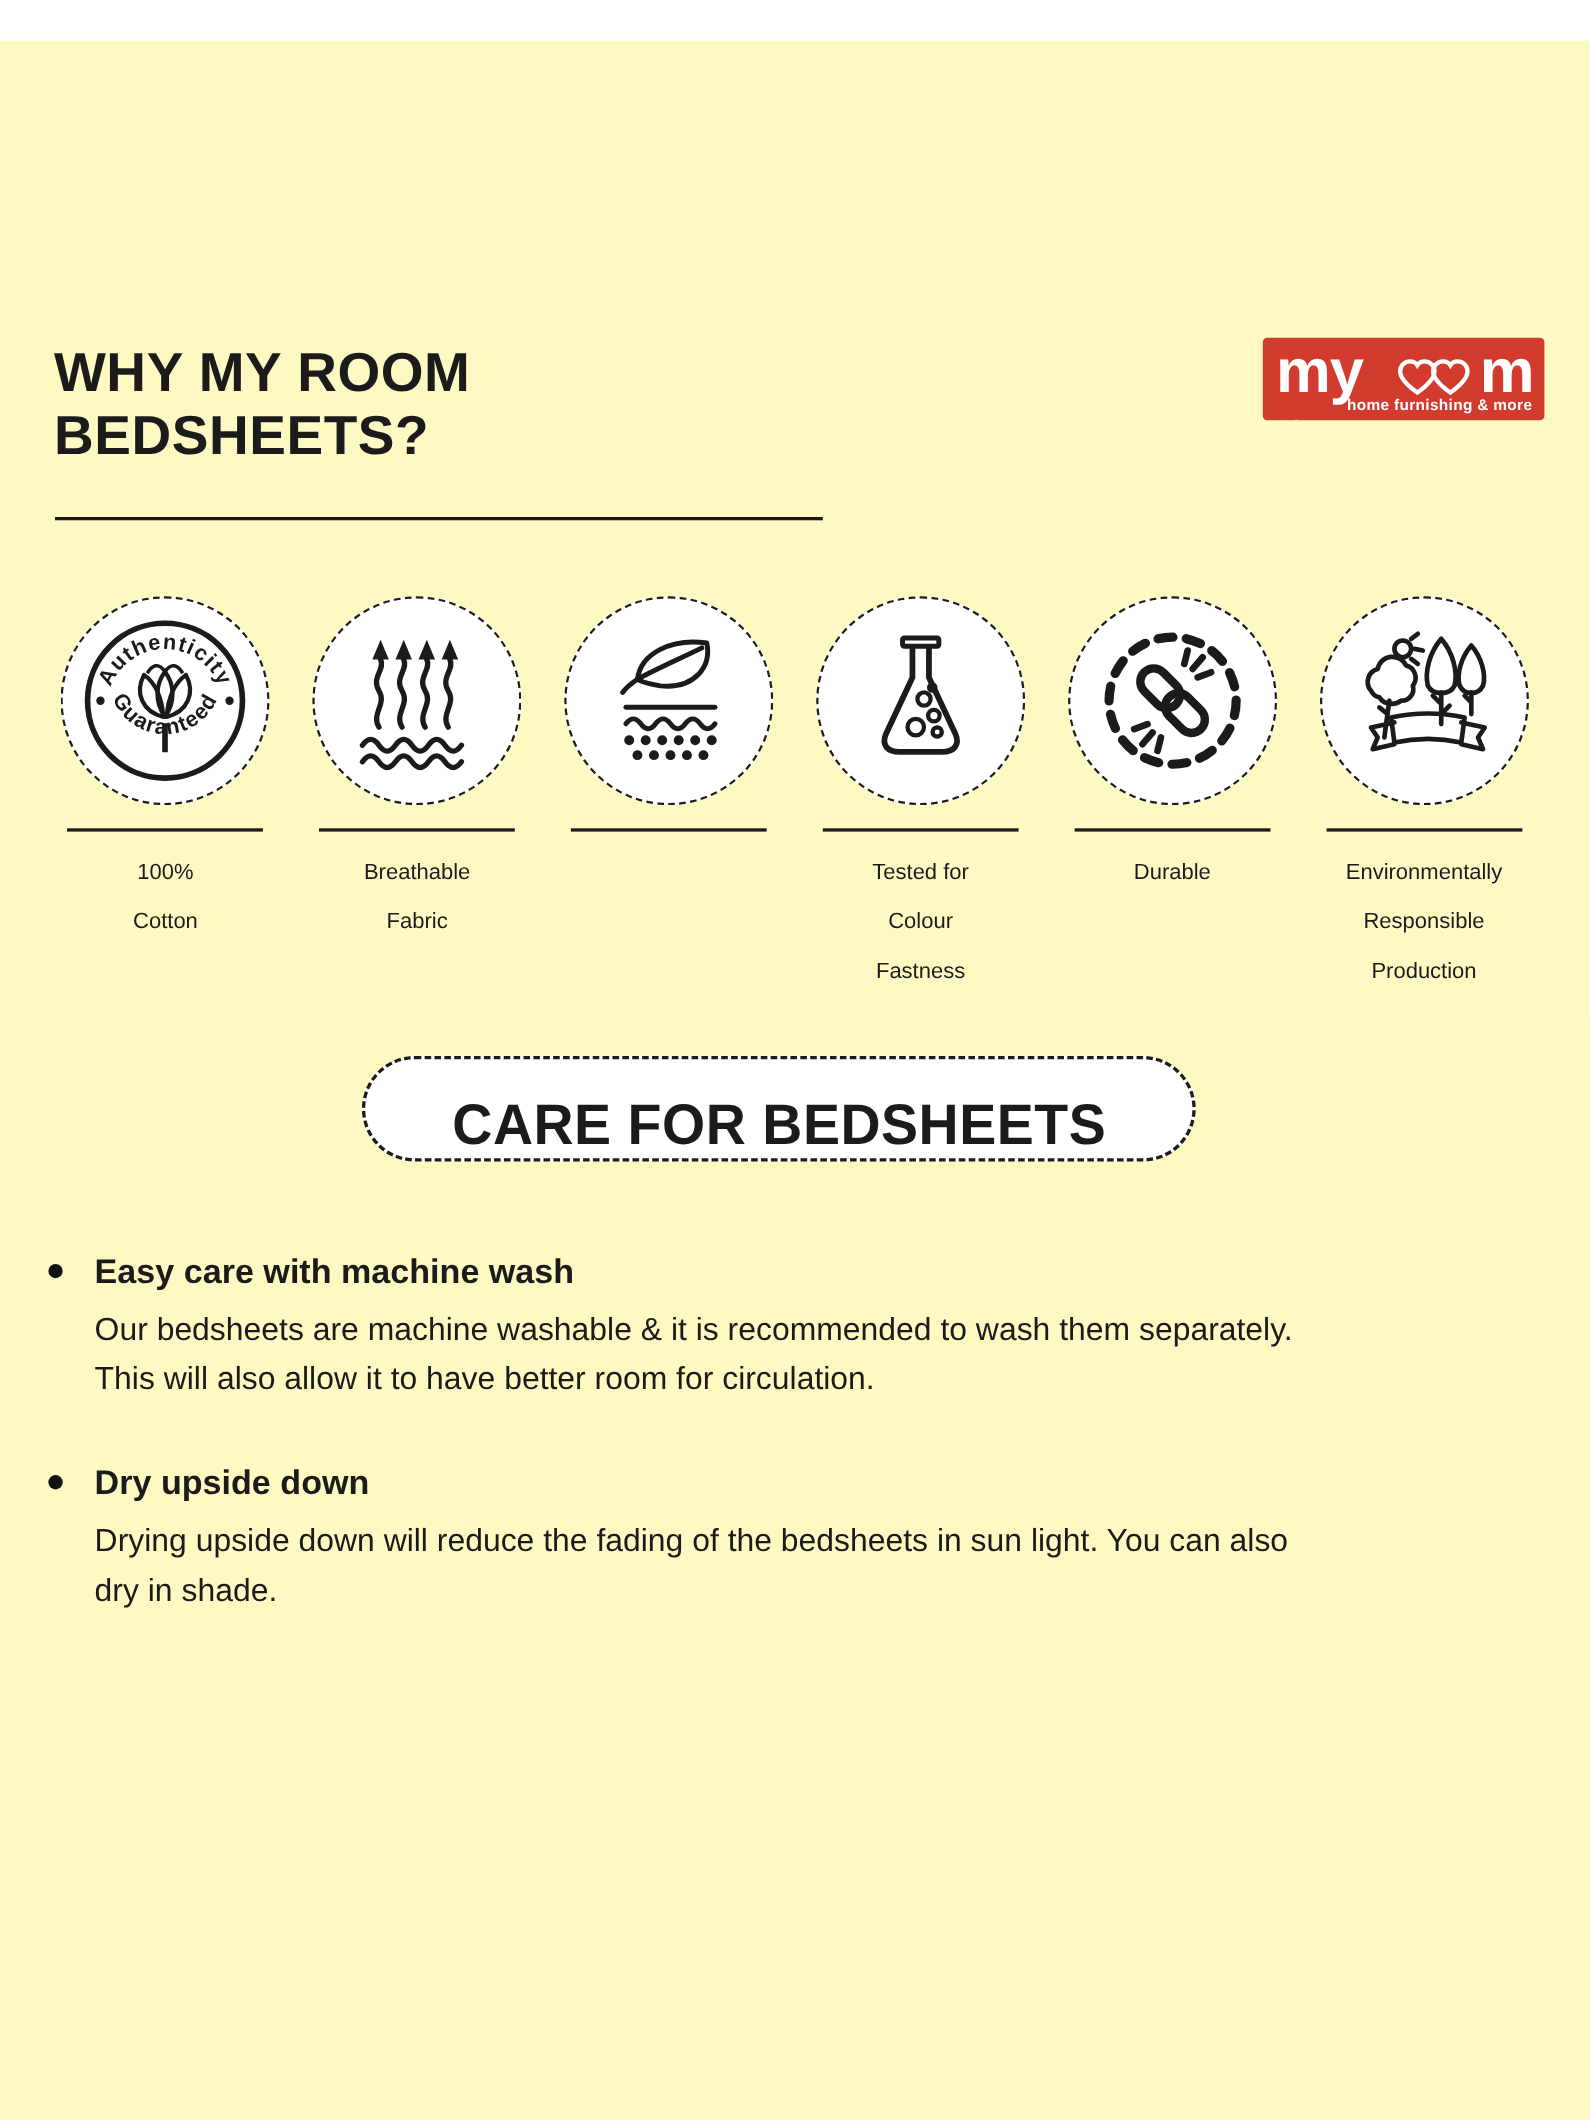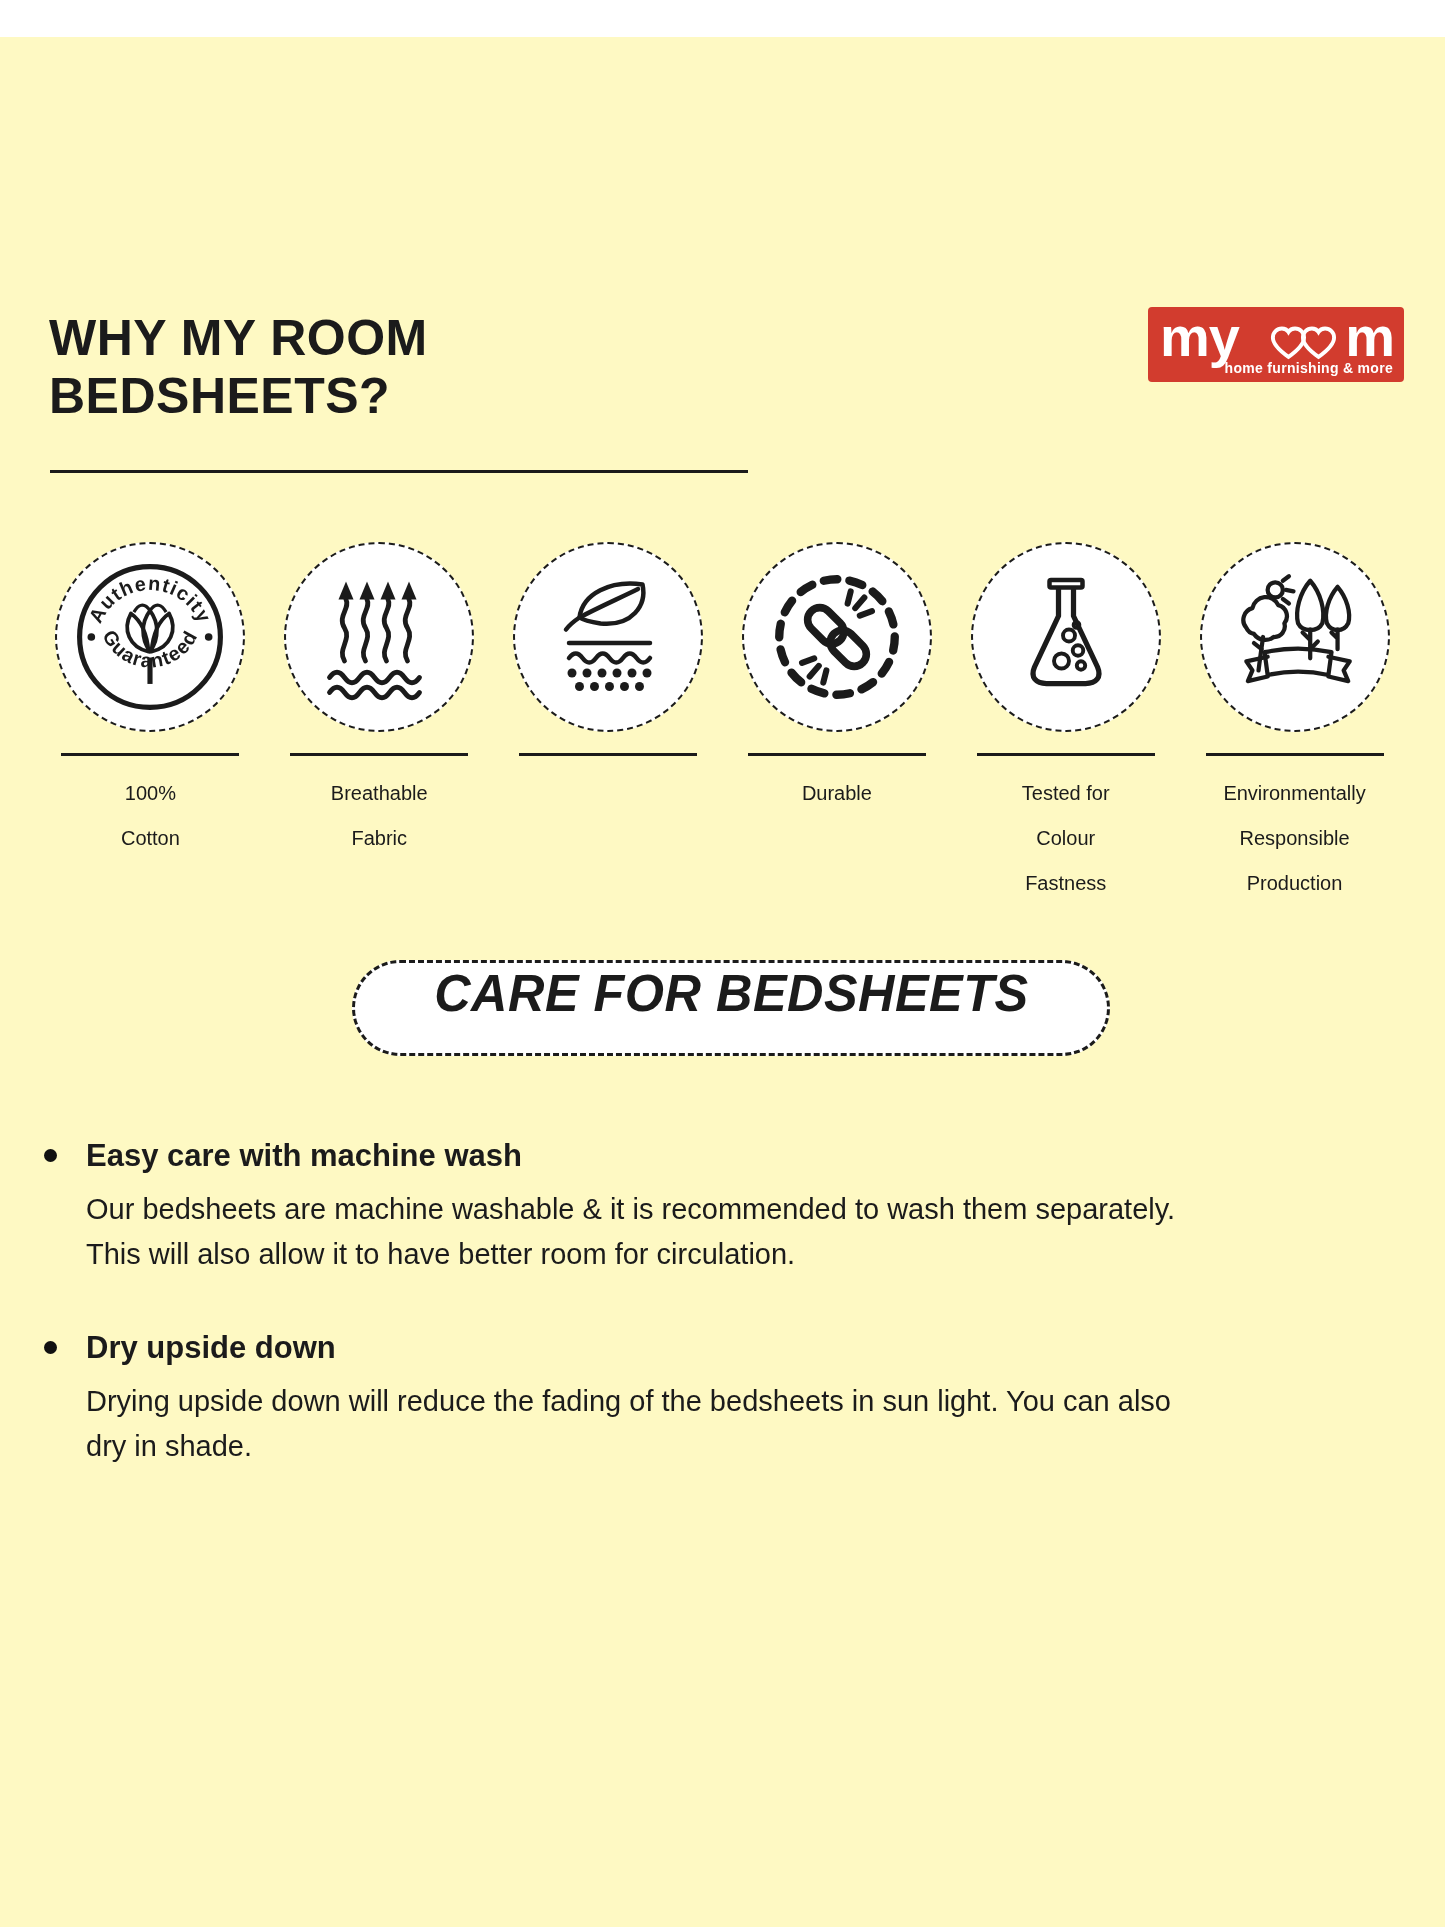--- a/index.html
+++ b/index.html
@@ -32,23 +32,23 @@
   .feature-circle {
     width:190px; height:190px; margin:0 auto;
     border:2px dashed #1b1b1b; border-radius:50%;
     display:flex; align-items:center; justify-content:center; background:#fff;
   }
   .feature-rule { width:178px; height:3px; background:#1b1b1b; margin:21px auto 15px; }
   .feature-label { font-size:20px; line-height:45px; white-space:pre-line; color:#1b1b1b; }
 
   
   .care-banner {
-    position:absolute; left:352px; top:923px; width:758px; height:96px;
+    position:absolute; left:329px; top:923px; width:758px; height:96px;
     border:3px dashed #1b1b1b; border-radius:50px;
-    display:flex; align-items:flex-start; justify-content:center; background:#fff;font-style:italic;
+    display:flex; align-items:flex-end; justify-content:center; background:#fff;
   }
   .care-banner-title { font-size:52px; font-weight:bold; letter-spacing:0.5px; transform:scaleX(0.97); }
 
   
   .care-list { position:absolute; left:44px; top:1100px; width:1356px; }
   .care-item { position:relative; padding-left:42px; margin-bottom:52px; }
   .bullet-dot { position:absolute; left:0; top:12px; width:13px; height:13px; border-radius:50%; background:#111; }
   .care-heading { font-size:31px; font-weight:bold; line-height:38px; margin-bottom:12px; }
   .care-body { font-size:29px; line-height:45px; white-space:pre-line; }
 
@@ -150,58 +150,58 @@
               <circle cx="61" cy="83" r="3"></circle>
               <circle cx="71" cy="83" r="3"></circle>
           </g>
         </svg>
       </div>
       <div class="feature-rule"></div>
     </div>
 
     <div class="feature">
       <div class="feature-circle">
-        <svg class="icon" width="152" height="152" viewBox="0 0 100 100">
-          <circle cx="50" cy="50" r="38" fill="none" stroke="#1b1b1b" stroke-width="5.5" stroke-dasharray="9 8" stroke-linecap="round"></circle>
-          <g transform="rotate(45 50 50)" stroke="#1b1b1b" stroke-width="5" fill="none">
-            <rect x="26" y="42" width="27" height="16" rx="8"></rect>
-            <rect x="47" y="42" width="27" height="16" rx="8"></rect>
-          </g>
-          <g stroke="#1b1b1b" stroke-width="4" stroke-linecap="round">
-            <line x1="59" y1="20" x2="57" y2="28"></line>
-            <line x1="68" y1="24" x2="62" y2="31"></line>
-            <line x1="73" y1="33" x2="65" y2="36"></line>
-            <line x1="41" y1="80" x2="43" y2="72"></line>
-            <line x1="32" y1="76" x2="38" y2="69"></line>
-            <line x1="27" y1="67" x2="35" y2="64"></line>
-          </g>
-        </svg>
-      </div>
-      <div class="feature-rule"></div>
-      <div class="feature-label">Durable</div>
-    </div>
-
-    <div class="feature">
-      <div class="feature-circle">
         <svg class="icon" width="150" height="150" viewBox="0 0 100 100">
           <g stroke="#1b1b1b" fill="none" stroke-linejoin="round">
             <rect x="39" y="12" width="22" height="5" rx="1" stroke-width="3"></rect>
             <path d="M45 17 V36 L29 70 C26 77 30 81 37 81 H63 C70 81 74 77 71 70 L55 36 V17" stroke-width="3.5"></path>
             <circle cx="57" cy="42" r="2" stroke-width="2.4"></circle>
             <circle cx="52" cy="49" r="4" stroke-width="2.6"></circle>
             <circle cx="58" cy="59" r="3.5" stroke-width="2.6"></circle>
             <circle cx="47" cy="66" r="5" stroke-width="2.6"></circle>
             <circle cx="60" cy="69" r="2.8" stroke-width="2.6"></circle>
           </g>
         </svg>
       </div>
       <div class="feature-rule"></div>
       <div class="feature-label">Tested for
 Colour
 Fastness</div>
+    </div>
+
+    <div class="feature">
+      <div class="feature-circle">
+        <svg class="icon" width="152" height="152" viewBox="0 0 100 100">
+          <circle cx="50" cy="50" r="38" fill="none" stroke="#1b1b1b" stroke-width="5.5" stroke-dasharray="9 8" stroke-linecap="round"></circle>
+          <g transform="rotate(45 50 50)" stroke="#1b1b1b" stroke-width="5" fill="none">
+            <rect x="26" y="42" width="27" height="16" rx="8"></rect>
+            <rect x="47" y="42" width="27" height="16" rx="8"></rect>
+          </g>
+          <g stroke="#1b1b1b" stroke-width="4" stroke-linecap="round">
+            <line x1="59" y1="20" x2="57" y2="28"></line>
+            <line x1="68" y1="24" x2="62" y2="31"></line>
+            <line x1="73" y1="33" x2="65" y2="36"></line>
+            <line x1="41" y1="80" x2="43" y2="72"></line>
+            <line x1="32" y1="76" x2="38" y2="69"></line>
+            <line x1="27" y1="67" x2="35" y2="64"></line>
+          </g>
+        </svg>
+      </div>
+      <div class="feature-rule"></div>
+      <div class="feature-label">Durable</div>
     </div>
 
     <div class="feature">
       <div class="feature-circle">
         <svg class="icon" width="152" height="152" viewBox="0 0 100 100">
           <g stroke="#1b1b1b" fill="none" stroke-width="2.8" stroke-linecap="round" stroke-linejoin="round">
             <circle cx="37" cy="19" r="5"></circle>
             <line x1="42" y1="25" x2="46" y2="28"></line>
             <line x1="44" y1="19" x2="49" y2="20"></line>
             <line x1="42" y1="13" x2="46" y2="10"></line>

